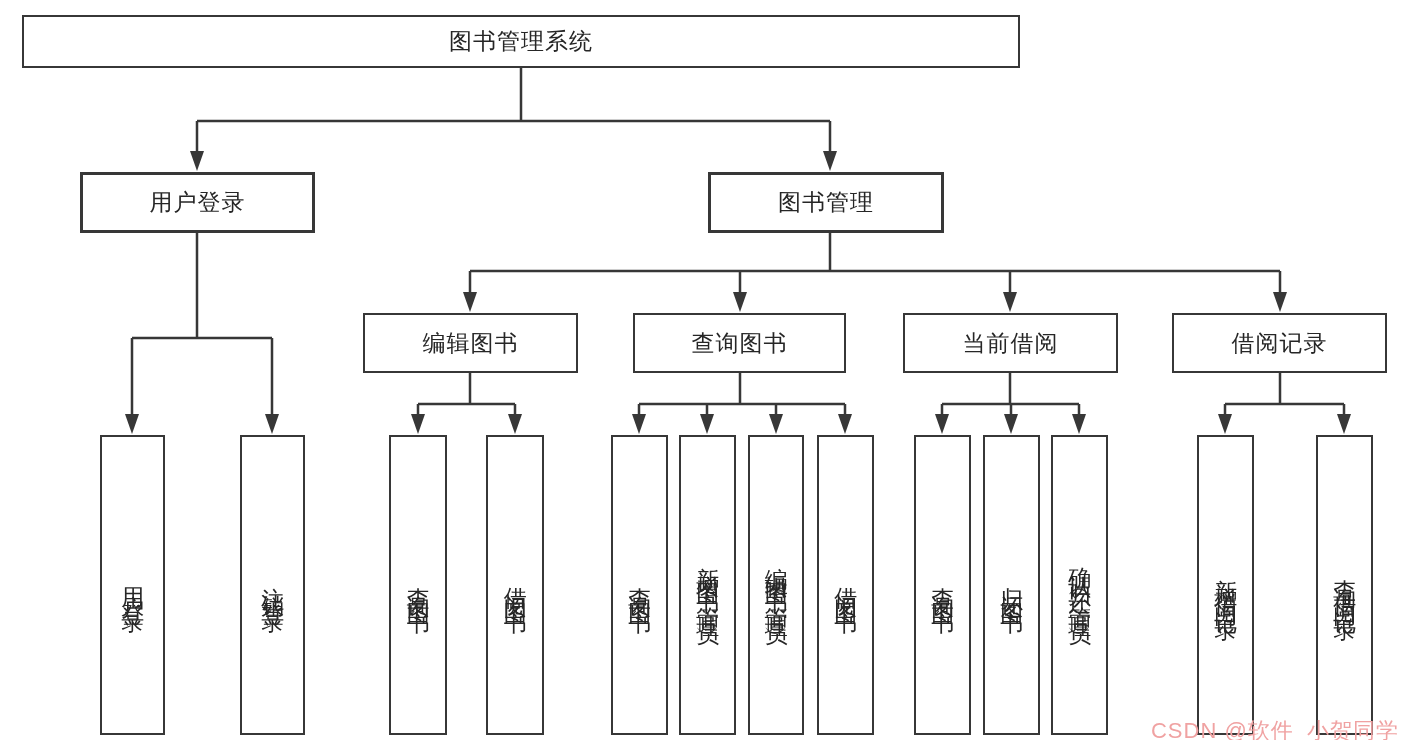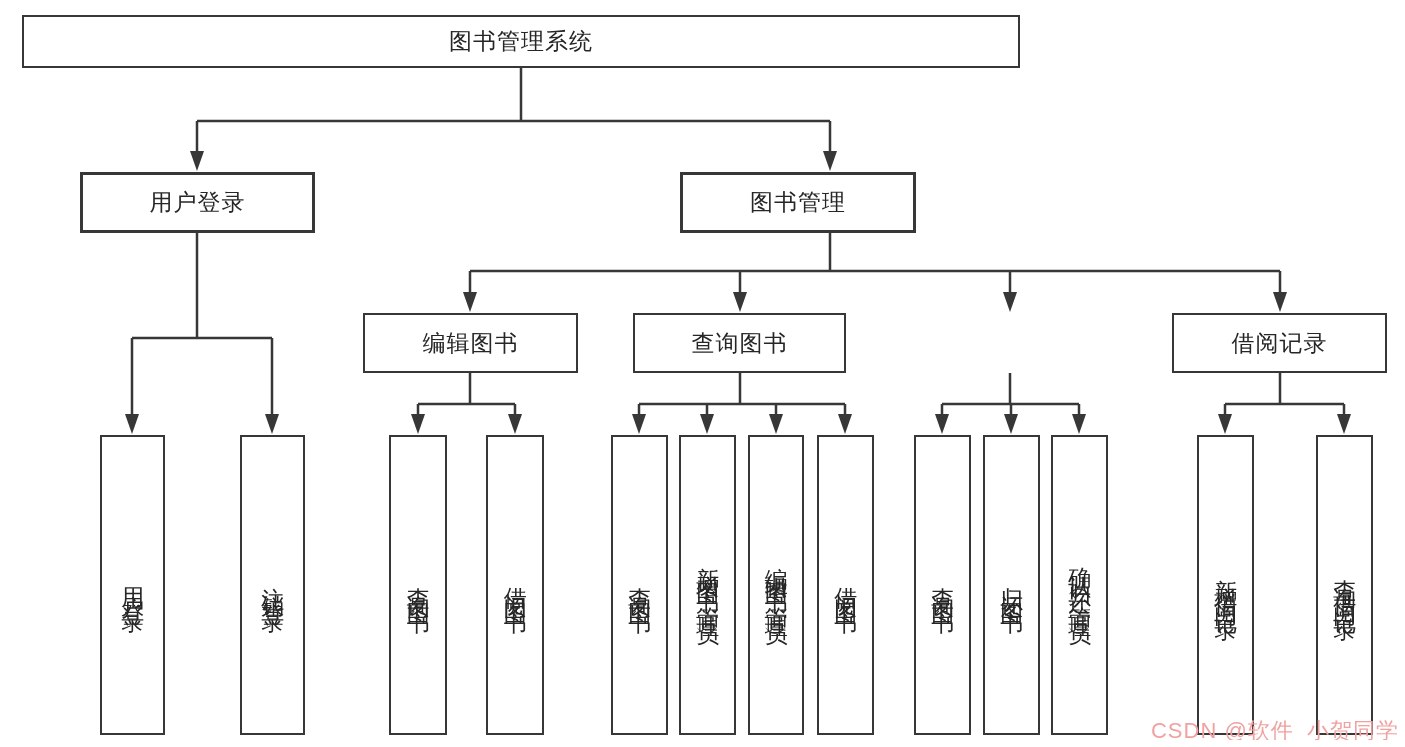--- a/index.html
+++ b/index.html
@@ -107,29 +107,32 @@
     </g>
   </svg>
 
   <div class="box root" style="left:22px; top:15px; width:998px; height:53px;">
     <span class="h-label">图书管理系统</span>
   </div>
 
   <div class="box lvl2" style="left:80px; top:172px; width:235px; height:61px;">
     <span class="h-label">用户登录</span>
   </div>
-  <div class="box lvl2" style="left:680px; top:172px; width:236px; height:61px;">
+  <div class="box lvl2" style="left:708px; top:172px; width:236px; height:61px;">
     <span class="h-label">图书管理</span>
   </div>
 
   <div class="box lvl3" style="left:363px; top:313px; width:215px; height:60px;">
     <span class="h-label">编辑图书</span>
   </div>
   <div class="box lvl3" style="left:633px; top:313px; width:213px; height:60px;">
     <span class="h-label">查询图书</span>
+  </div>
+  <div class="box lvl3" style="left:903px; top:313px; width:215px; height:60px;">
+    <span class="h-label">当前借阅</span>
   </div>
   <div class="box lvl3" style="left:1172px; top:313px; width:215px; height:60px;">
     <span class="h-label">借阅记录</span>
   </div>
 
   <div class="box leaf" style="left:100px; top:435px; width:65px; height:300px;">
     <span class="v-label">用户登录</span>
   </div>
   <div class="box leaf" style="left:240px; top:435px; width:65px; height:300px;">
     <span class="v-label">注销登录</span>

